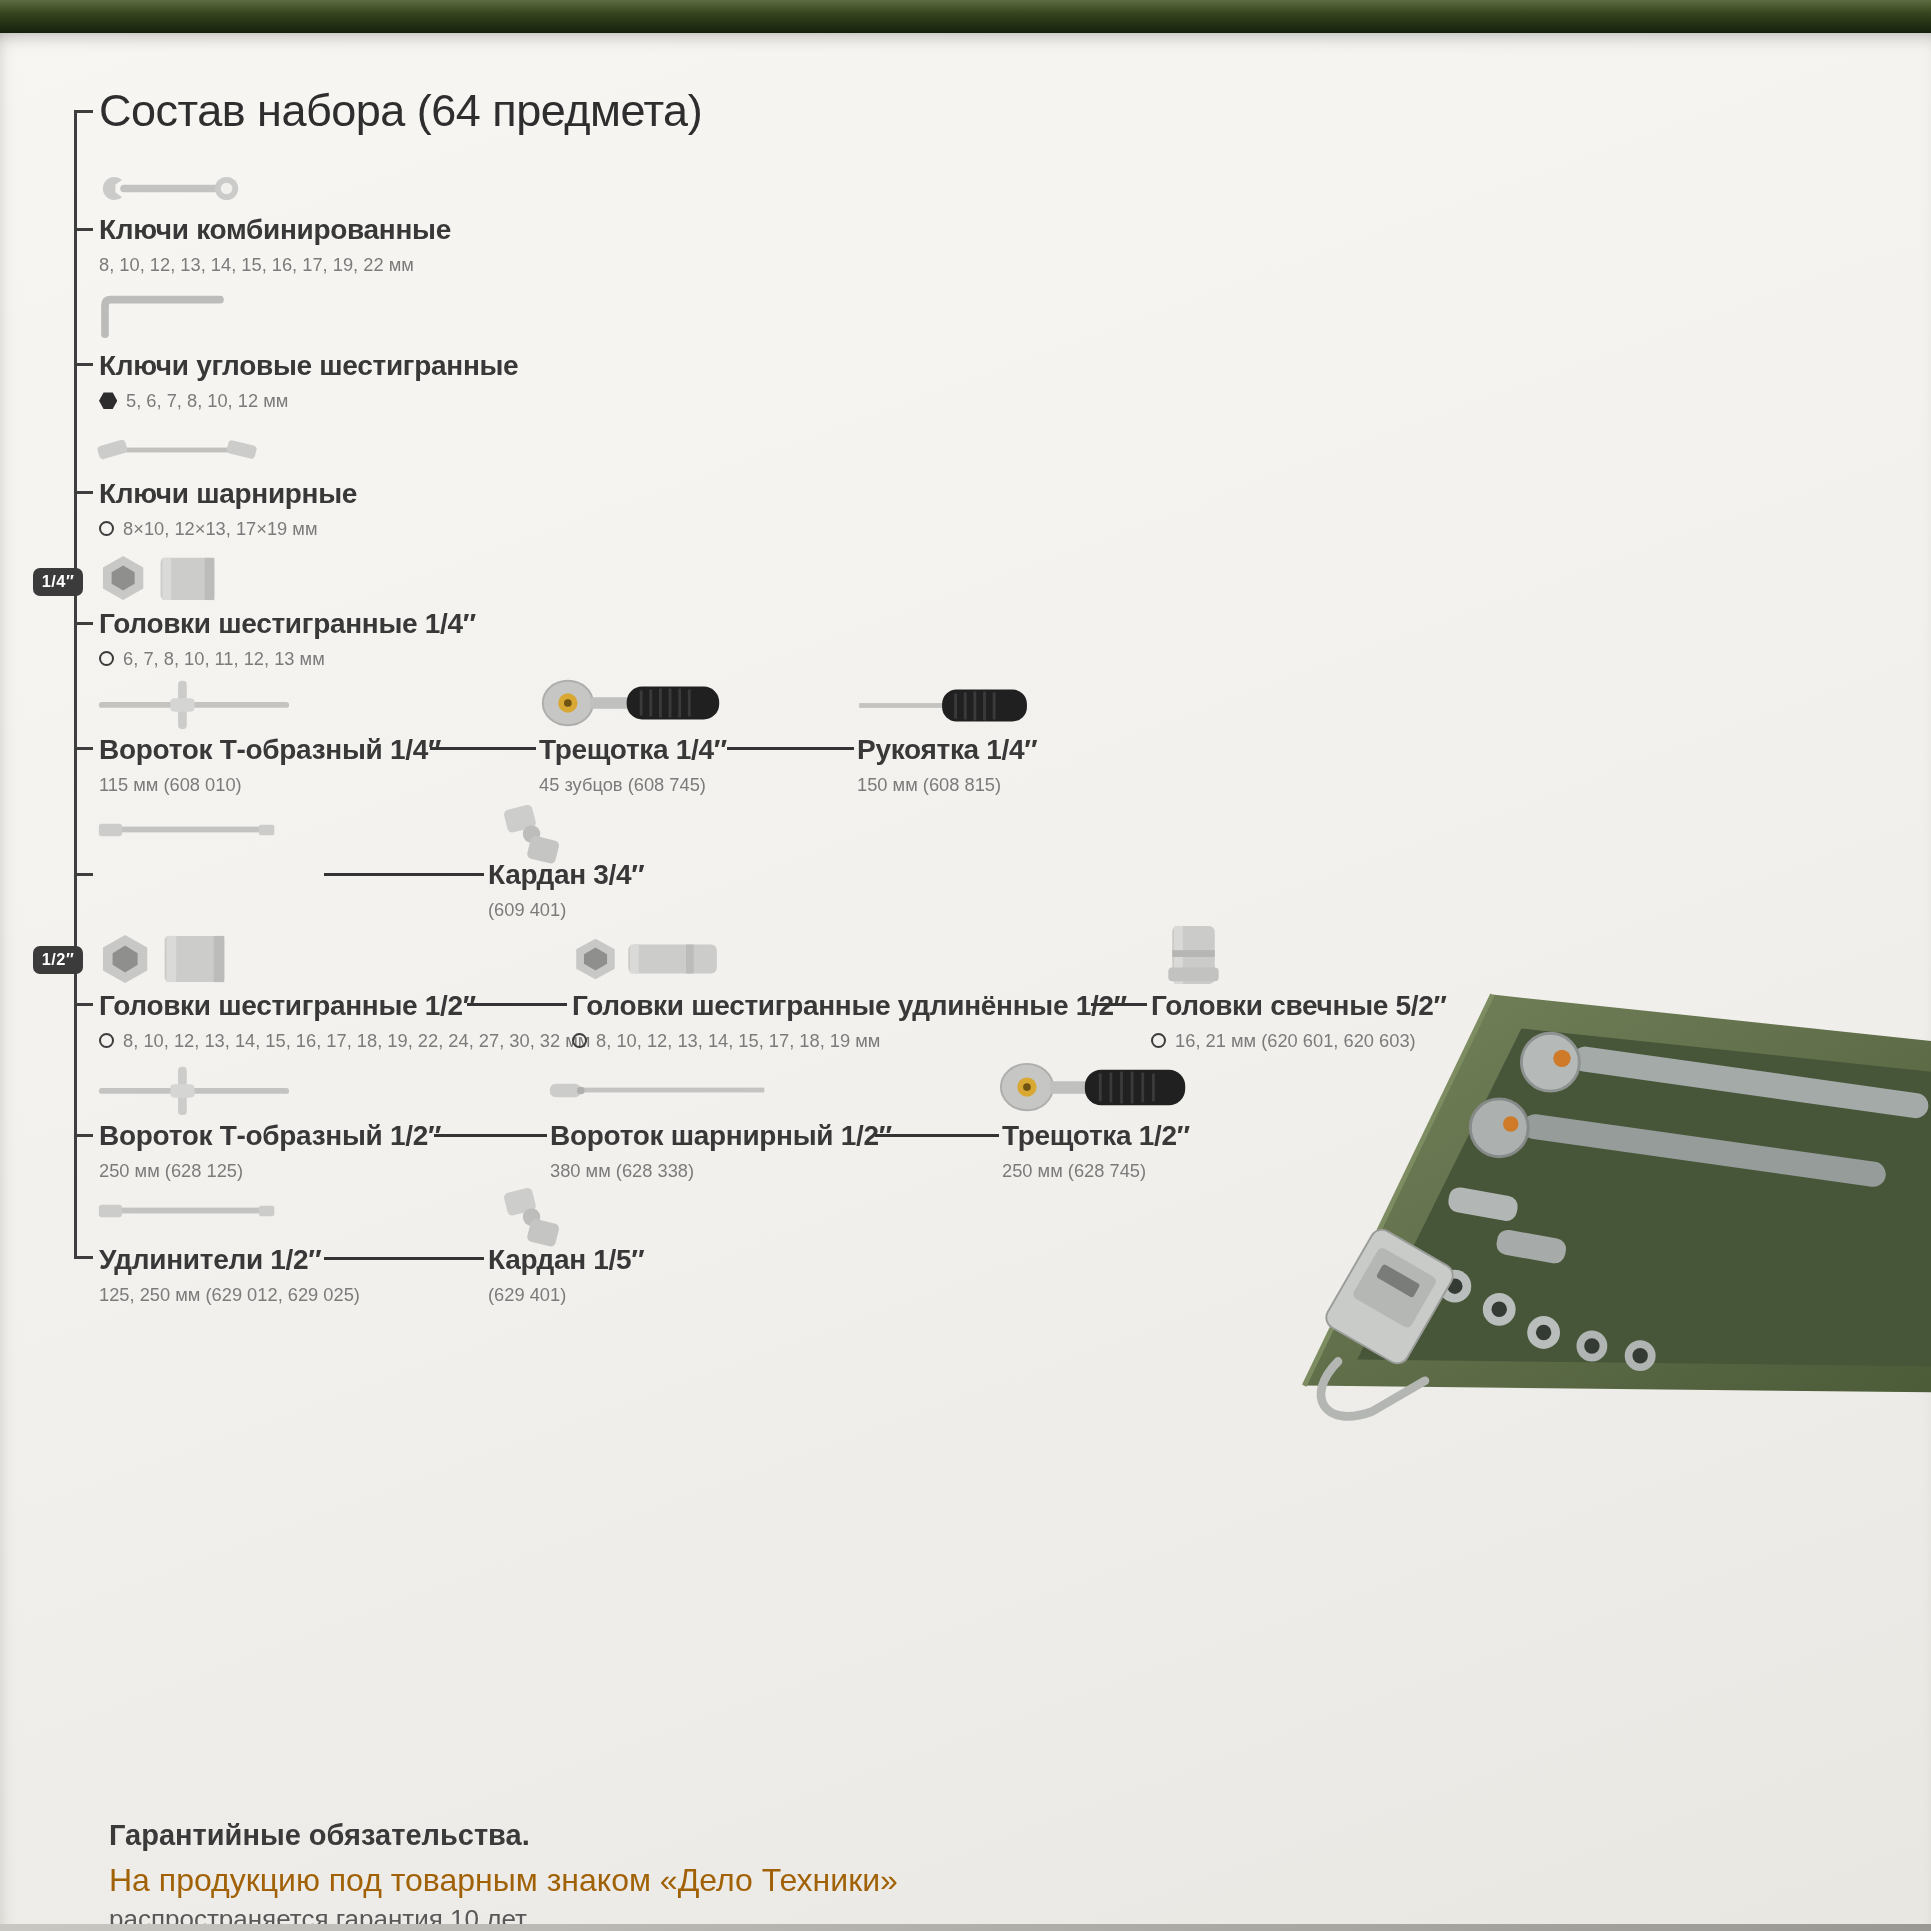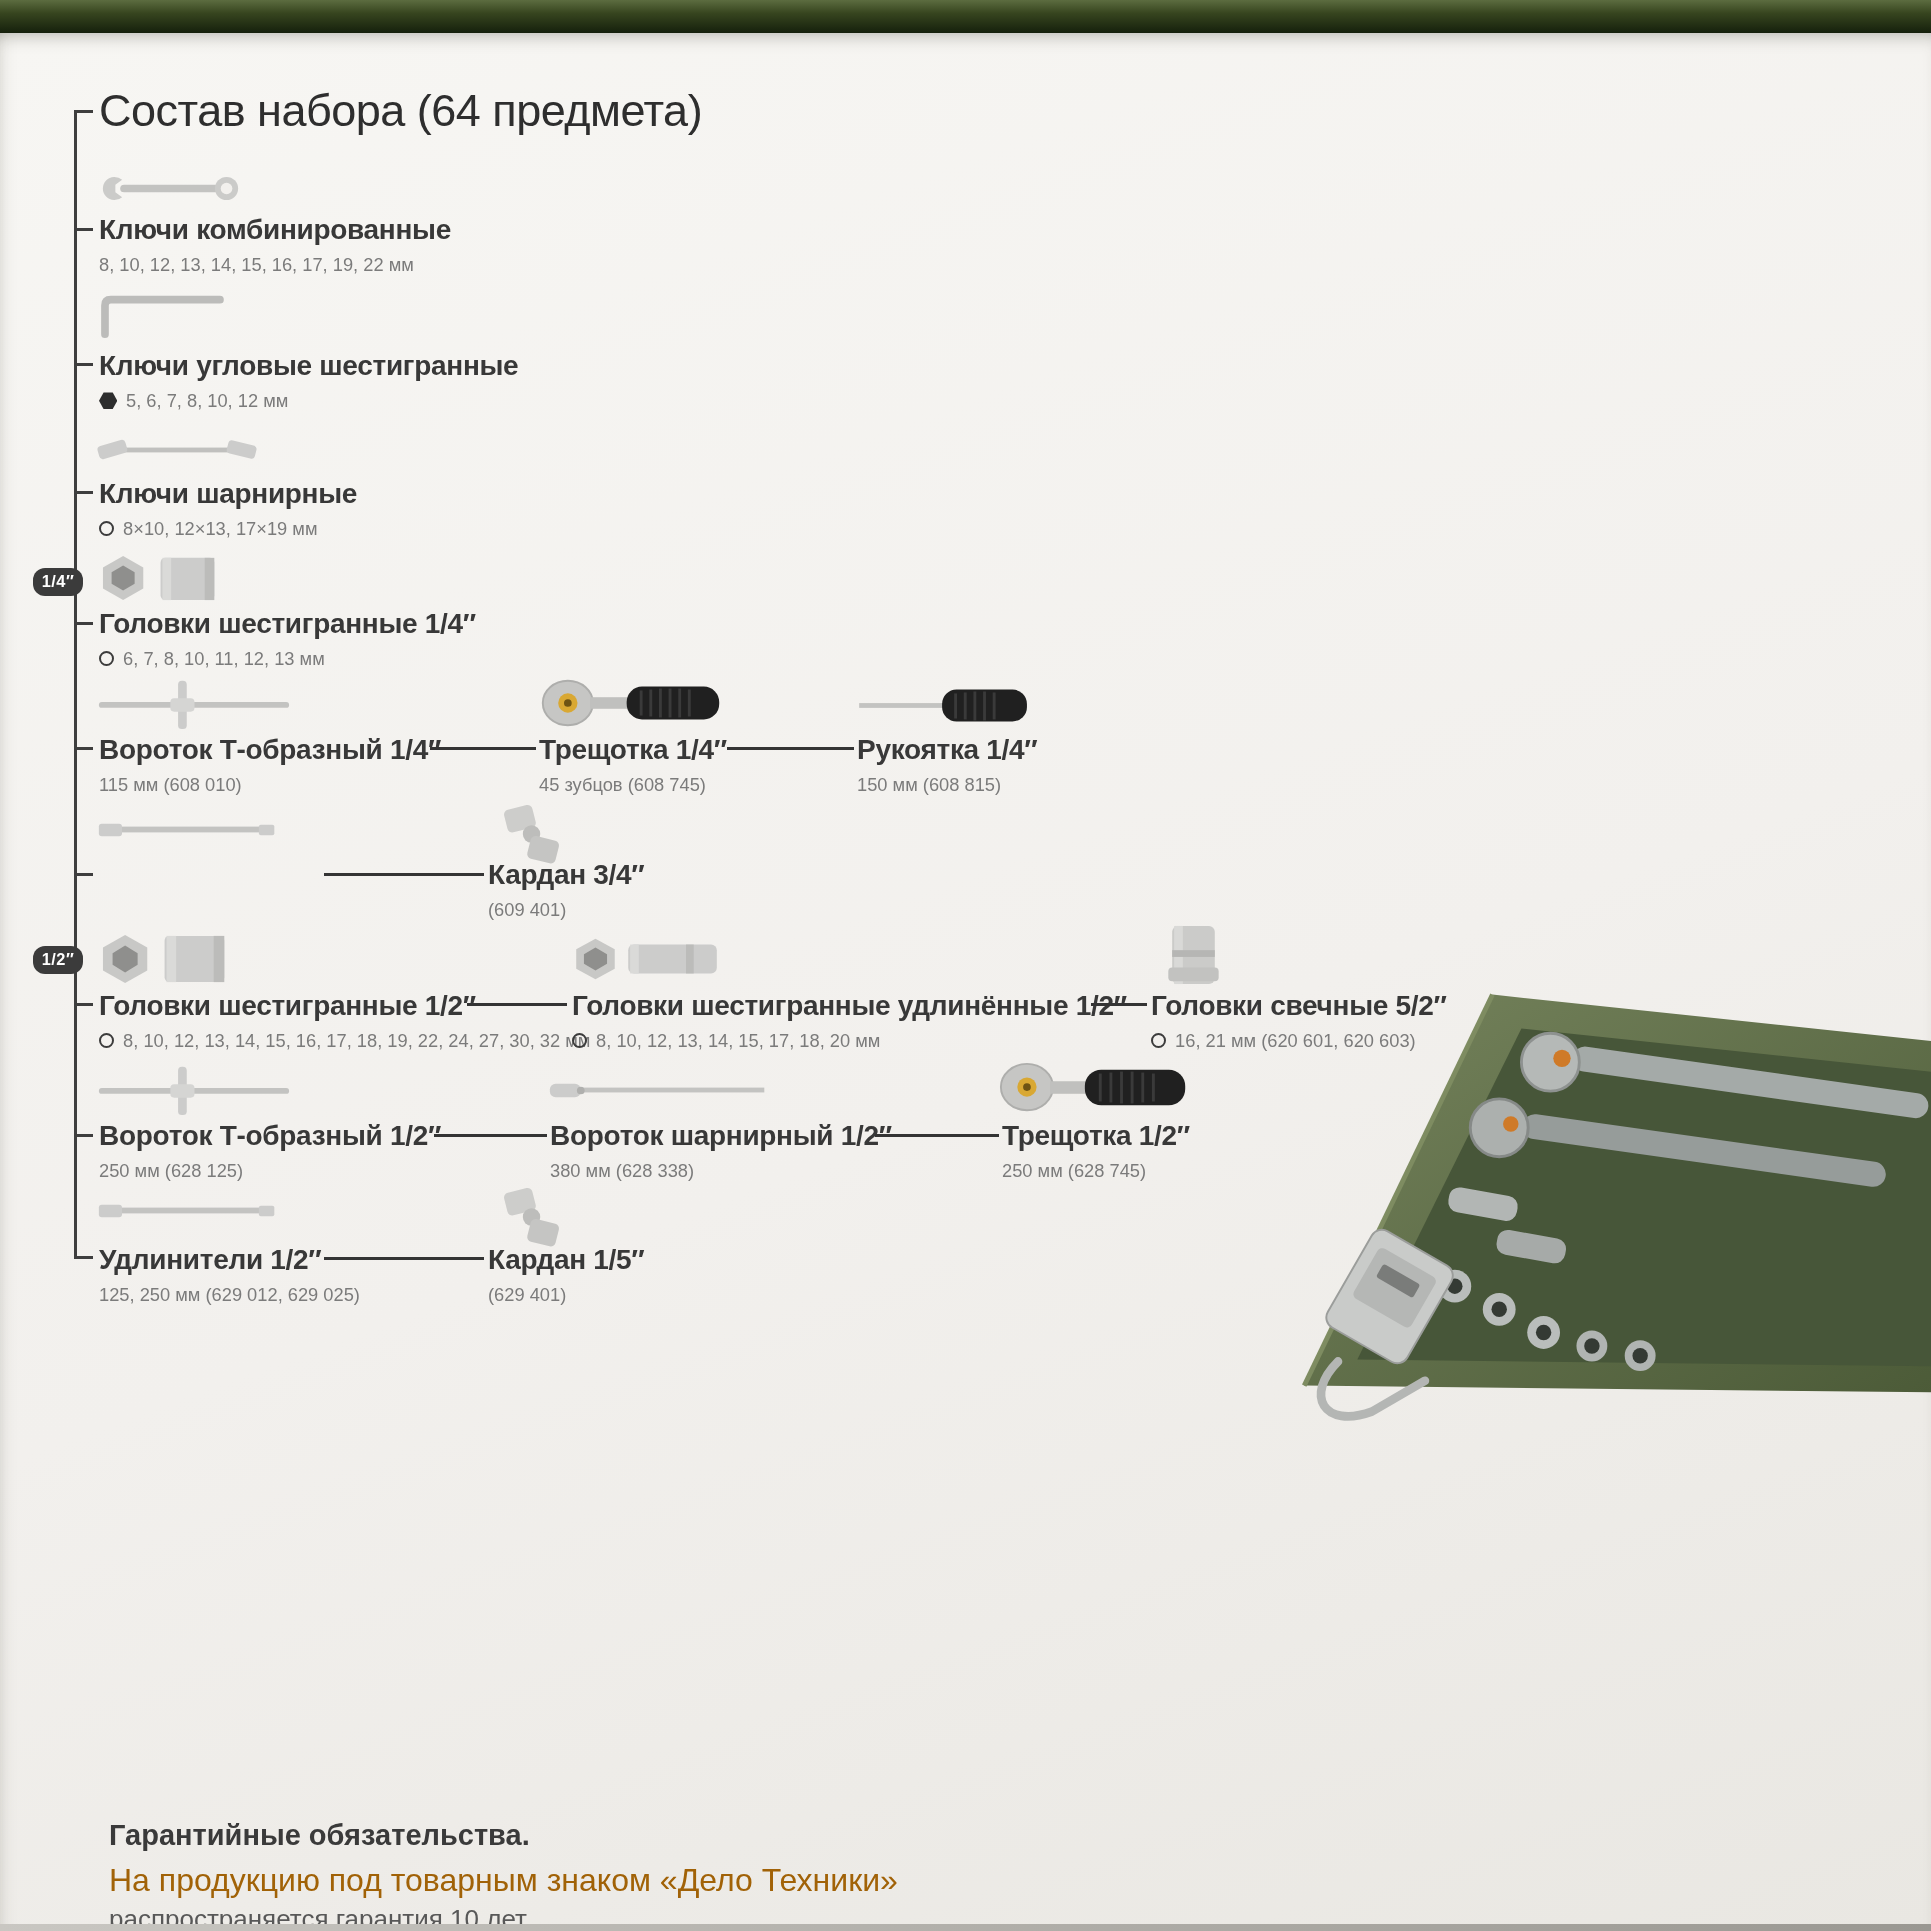--- a/index.html
+++ b/index.html
@@ -24,21 +24,21 @@
 
   .item { position:absolute; }
   .item-name { font-size:28px; font-weight:700; color:#383838; letter-spacing:-0.3px; white-space:nowrap; }
   .item-spec { display:flex; align-items:center; gap:8.7px; margin-top:7.7px;
     font-size:18.3px; color:#7b7b7b; white-space:nowrap; }
   .ring { width:15.4px; height:15.4px; border:2.4px solid #3c3c3c; border-radius:50%; flex:0 0 auto; }
   .hexb { width:18.3px; height:16.4px; background:#2d2d2d; flex:0 0 auto;
     clip-path:polygon(25% 0,75% 0,100% 50%,75% 100%,25% 100%,0 50%); }
 
   .size-tag { position:absolute; background:#3b3b3b; color:#fff; font-size:16.4px; font-weight:700;
-    padding:3.9px 8.7px 4.8px; border-radius:12px; letter-spacing:0.5px; }
+    padding:3.9px 8.7px 4.8px; border-radius:7px; letter-spacing:0.5px; }
 
   .abs { position:absolute; }
   .warranty-heading { position:absolute; left:109px; top:1819px; font-size:29px; font-weight:700; color:#3a3a3a; white-space:nowrap; }
   .warranty-line1 { position:absolute; left:109px; top:1862px; font-size:32px; color:#a16207; white-space:nowrap; }
   .warranty-line2 { position:absolute; left:109px; top:1904px; font-size:26px; color:#585858; white-space:nowrap; }
 </style>
 </head>
 <body>
 
 <div id="stage">
@@ -285,21 +285,21 @@
     <div class="item-name">Головки шестигранные 1/2″</div>
     <div class="item-spec">
         <span class="ring"></span>
         <span>8, 10, 12, 13, 14, 15, 16, 17, 18, 19, 22, 24, 27, 30, 32 мм</span>
       </div>
   </div>
   <div class="item" style="left:572px; top:990px">
     <div class="item-name">Головки шестигранные удлинённые 1/2″</div>
     <div class="item-spec">
         <span class="ring"></span>
-        <span>8, 10, 12, 13, 14, 15, 17, 18, 20 мм</span>
+        <span>8, 10, 12, 13, 14, 15, 17, 18, 19 мм</span>
       </div>
   </div>
   <div class="item" style="left:1151px; top:990px">
     <div class="item-name">Головки свечные 5/2″</div>
     <div class="item-spec">
         <span class="ring"></span>
         <span>16, 21 мм (620 601, 620 603)</span>
       </div>
   </div>
   <div class="connector" style="left:467px; top:1003px; width:100px"></div>

